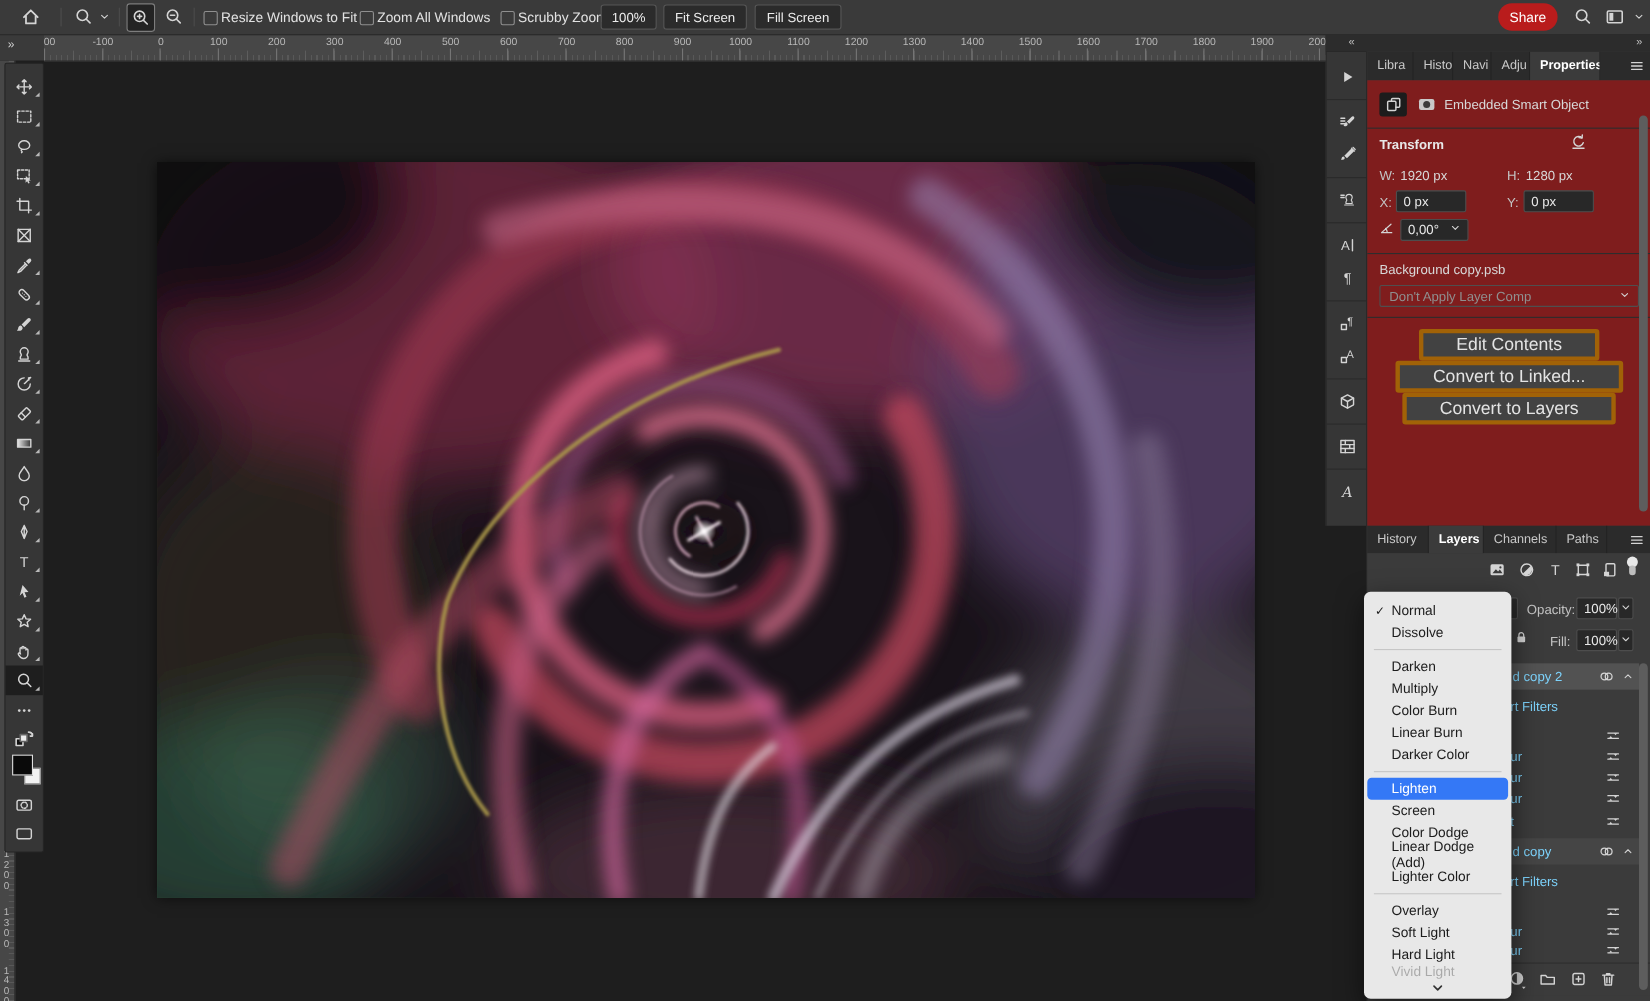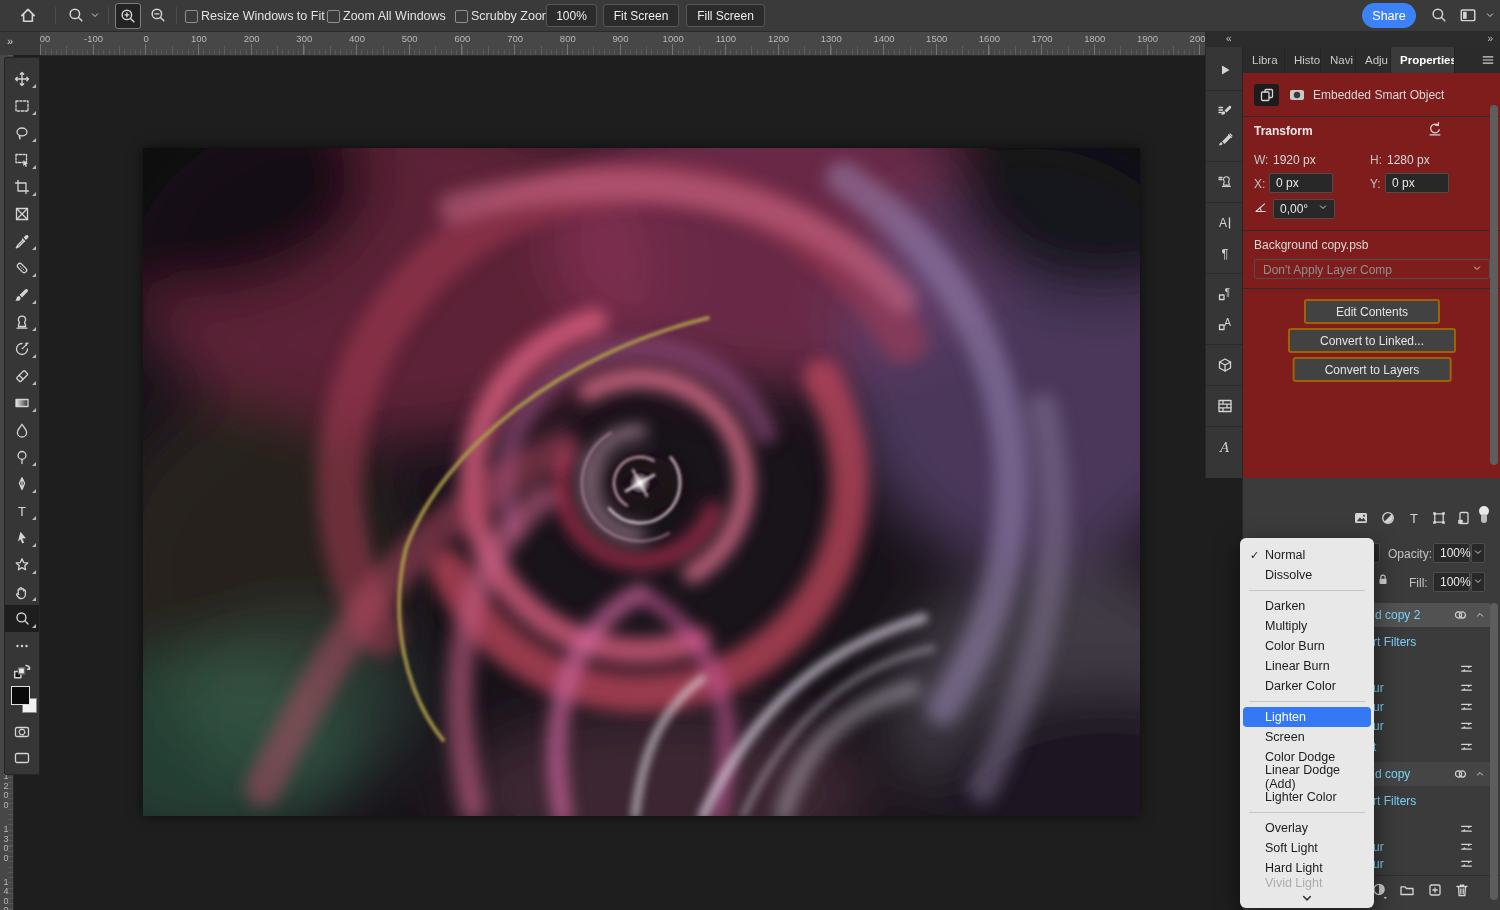--- a/index.html
+++ b/index.html
@@ -45,22 +45,22 @@
   #hdrstrip{left:1205px;top:31px;width:295px;height:16px;background:#2c2c2c;z-index:12;color:#c0c0c0;font-size:10px;}
   #rightcol{left:1242px;top:31px;width:258px;height:879px;background:#3b3b3b;border-left:1px solid #262626;z-index:11;}
   .tabbar{position:absolute;left:0;width:258px;background:#2b2b2b;display:flex;align-items:stretch;}
   .tab{display:flex;align-items:center;padding:0 0 0 9px;font-size:11.5px;color:#c9c9c9;border-right:1px solid #232323;
     overflow:hidden;white-space:nowrap;}
   .tab.active{background:#3b3b3b;color:#ffffff;font-weight:bold;}
   .panellab{position:absolute;font-size:12px;color:#d8d8d8;white-space:nowrap;}
   .dim{color:#c3c3c3;}
   .infield{position:absolute;height:20px;background:#282828;border:1px solid #4d4d4d;border-radius:2px;
     display:flex;align-items:center;font-size:12px;color:#e8e8e8;padding-left:6px;box-sizing:border-box;}
-  .pbtn{position:absolute;left:50%;transform:translateX(-50%);height:21px;background:#424242;border:2px solid #a16207;
-    border-radius:3px;display:flex;align-items:center;justify-content:center;font-size:12px;color:#e4e4e4;padding:0 30px;white-space:nowrap;}
+  .pbtn{position:absolute;left:50%;transform:translateX(-50%);height:21px;background:#424242;border:4px solid #a16207;
+    border-radius:3px;display:flex;align-items:center;justify-content:center;font-size:16px;color:#e4e4e4;padding:0 30px;white-space:nowrap;}
   .divider{position:absolute;left:0;width:258px;height:1px;background:#2d2d2d;}
   .sthumb{position:absolute;width:8px;border-radius:4px;background:#5d5d5d;}
   
   .lrow{position:absolute;left:0;width:247px;display:flex;align-items:center;}
   .lrow .lab{font-size:12px;color:#7dd3fc;white-space:nowrap;}
   
   #blendmenu{left:1240px;top:538px;width:134px;background:#e8e8e8;border-radius:6px;z-index:60;
     box-shadow:0 8px 24px rgba(0,0,0,.55);padding:7px 0 3px 0;box-sizing:border-box;}
   .mi{height:20px;display:flex;align-items:center;font-size:12.5px;color:#1c1c1c;padding-left:22px;position:relative;margin:0 3px;border-radius:4px;}
   .mi .ck{position:absolute;left:7px;font-size:11px;color:#1c1c1c;}
@@ -183,21 +183,21 @@
         <div class="cbox abs" style="left: 185px;"></div>
         <div class="cblab abs" style="left: 201px;">Resize Windows to Fit</div>
         <div class="cbox abs" style="left: 327px;"></div>
         <div class="cblab abs" style="left: 343px;">Zoom All Windows</div>
         <div class="cbox abs" style="left: 455px;"></div>
         <div class="cblab abs" style="left: 471px;">Scrubby Zoom</div>
       </div>
     <div class="field" style="left:546px;width:49px;">100%</div>
     <div class="field" style="left:603px;width:74px;">Fit Screen</div>
     <div class="field" style="left:686px;width:77px;">Fill Screen</div>
-    <div id="sharebtn" style="background: #3b82f6;">Share</div>
+    <div id="sharebtn" style="background: #b91c1c;">Share</div>
     <div class="tbtn" style="left:1427px;width:24px;" id="i-search">
         <svg class="ic" width="18" height="18" viewBox="0 0 16 16">
           <circle cx="7" cy="7" r="4.2"></circle>
           <path d="M10.2 10.2l3 3"></path>
         </svg>
       </div>
     <div class="tbtn" style="left:1456px;width:24px;" id="i-ws">
         <svg class="ic" width="18" height="18" viewBox="0 0 16 16">
           <rect x="2" y="3.5" width="12" height="9.5" rx="1"></rect>
           <rect x="3.6" y="5.1" width="3.2" height="6.3" fill="#d4d4d4" stroke="none"></rect>
@@ -621,20 +621,32 @@
       </div>
       <div class="divider" style="top:215px;"></div>
 
       <div class="pbtn" style="top:226px;">Edit Contents</div>
       <div class="pbtn" style="top:255px;">Convert to Linked...</div>
       <div class="pbtn" style="top:284px;">Convert to Layers</div>
 
       <div class="sthumb" style="left:247px;top:32px;height:360px;"></div>
     </div>
 
+    <div class="tabbar" style="top:447px;height:25px;" id="layertabs">
+        <div class="tab" style="width: 56px; box-sizing: border-box;">History</div>
+        <div class="tab active" style="width: 50px; box-sizing: border-box;">Layers</div>
+        <div class="tab" style="width: 66px; box-sizing: border-box;">Channels</div>
+        <div class="tab" style="width: 46px; box-sizing: border-box;">Paths</div>
+        <div class="tab" style="flex: 1 1 0%; border-right: none;"></div>
+        <div style="display: flex; align-items: center; padding: 0px 6px;">
+          <svg class="ic" width="14" height="14" viewBox="0 0 16 16">
+            <path d="M2.5 4.5h11M2.5 8h11M2.5 11.5h11"></path>
+          </svg>
+        </div>
+      </div>
 
     <div class="abs" style="left:0;top:472px;width:258px;height:97px;background:#3b3b3b;">
       <div class="abs" style="left:11px;top:5px;width:88px;height:20px;background:#282828;border:1px solid #4d4d4d;border-radius:2px;box-sizing:border-box;margin-top:39px;">
         <span style="position:absolute;left:4px;top:3px;" id="i-ksearch">
             <svg class="ic" width="12" height="12" viewBox="0 0 16 16">
               <circle cx="7" cy="7" r="4.2"></circle>
               <path d="M10.2 10.2l3 3"></path>
             </svg>
           </span>
         <span style="position:absolute;left:19px;top:3px;font-size:12px;color:#e6e6e6;">Kind</span>

